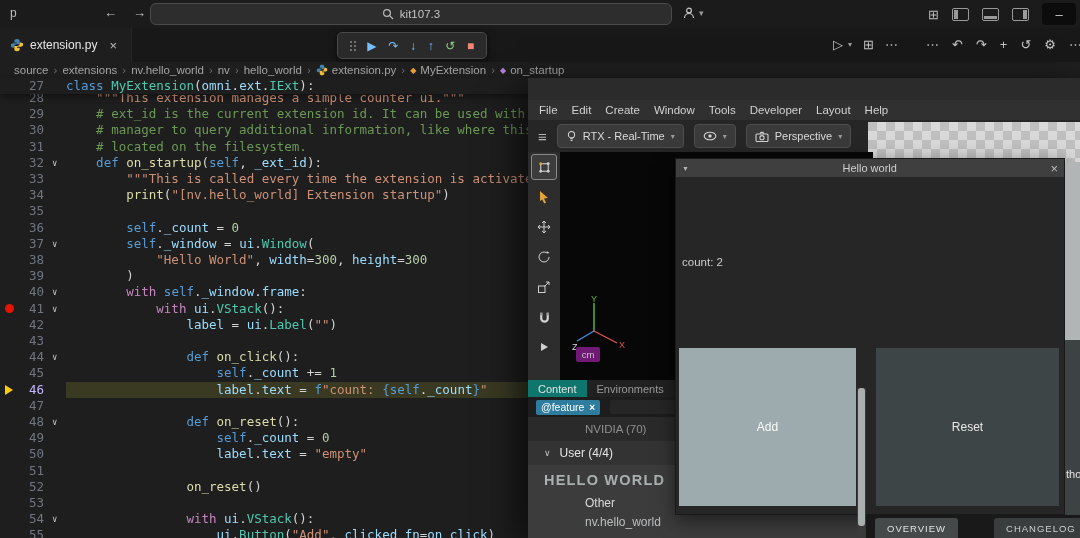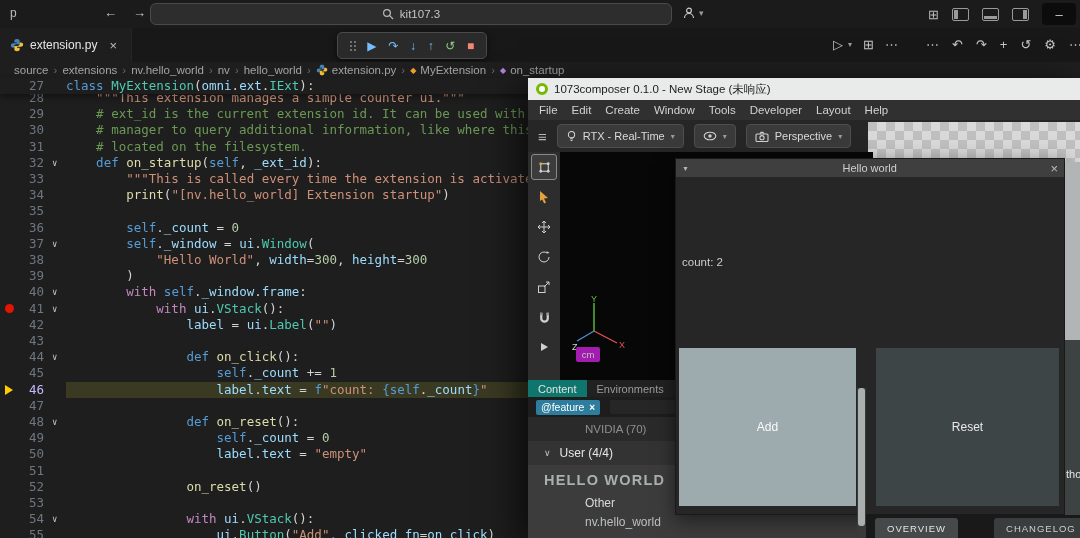--- a/index.html
+++ b/index.html
@@ -59,21 +59,21 @@
   .c-toolbar{position:absolute;top:42px;left:0;right:0;height:32px;background:#262626;display:flex;align-items:center;gap:10px;padding-left:10px;}
   .hamb{color:#b5b5b5;font-size:15px;}
   .pill{height:22px;background:#3a3a3a;border:1px solid #4e4e4e;border-radius:4px;display:flex;align-items:center;gap:6px;padding:0 8px;color:#dadada;font-size:11px;}
   .pill .chv{font-size:8px;color:#9a9a9a;}
   .checker{position:absolute;left:340px;top:44px;width:212px;height:40px;background-image:repeating-conic-gradient(#d9d9d9 0% 25%, #bfbfbf 0% 50%);background-size:18px 18px;}
   .tool-col{position:absolute;left:0;top:74px;width:32px;height:228px;background:#2d2d2d;display:flex;flex-direction:column;align-items:center;padding-top:2px;gap:4px;box-sizing:border-box;}
   .tool{width:26px;height:26px;display:flex;align-items:center;justify-content:center;border-radius:3px;flex:none;}
   .tool.sel{border:1px solid #8a8a8a;background:#3c3c3c;box-sizing:border-box;}
   .viewport{position:absolute;left:32px;top:74px;width:313px;height:228px;background:#070707;}
   .gizmo{position:absolute;left:12px;top:143px;}
-  .unit-chip{position:absolute;left:16px;top:195px;width:24px;height:15px;background:#a21caf;border-radius:2px;color:#c5c5c5;font-size:9.5px;display:flex;align-items:center;justify-content:center;}
+  .unit-chip{position:absolute;left:16px;top:195px;width:24px;height:15px;background:#701a75;border-radius:2px;color:#c5c5c5;font-size:9.5px;display:flex;align-items:center;justify-content:center;}
   .hello{position:absolute;left:147px;top:80px;width:390px;height:357px;background:#262626;z-index:5;border:1px solid #191919;box-sizing:border-box;box-shadow:0 5px 18px rgba(0,0,0,.5);}
   .hello-head{height:18px;background:#3f3f3f;display:flex;align-items:center;padding:0 6px;color:#cfcfcf;font-size:11px;}
   .hello-collapse{font-size:7px;color:#b5b5b5;}
   .hello-title{flex:1;text-align:center;}
   .hello-close{font-size:13px;color:#bdbdbd;}
   .count-label{position:absolute;left:6px;top:97px;color:#cccccc;font-size:11.5px;}
   .btn-add{position:absolute;left:3px;top:189px;width:177px;height:158px;background:#9dabae;color:#fafafa;font-size:12px;display:flex;align-items:center;justify-content:center;}
   .btn-reset{position:absolute;left:200px;top:189px;width:183px;height:158px;background:#3e4547;color:#e8e8e8;font-size:12px;display:flex;align-items:center;justify-content:center;}
   .content-panel{position:absolute;left:0;top:302px;width:338px;height:158px;background:#2b2b2b;z-index:1;}
   .cp-tabs{height:17px;background:#212121;display:flex;font-size:11px;}
@@ -246,24 +246,20 @@
         <div class="code-row" style="top: 384.6px;"><span class="margin"></span><span class="lnum">51</span><span class="fold"></span><span class="ltext"></span></div>
         <div class="code-row" style="top: 400.8px;"><span class="margin"></span><span class="lnum">52</span><span class="fold"></span><span class="ltext"><span class="tk ">                </span><span class="tk fn">on_reset</span><span class="tk ">()</span></span></div>
         <div class="code-row" style="top: 417px;"><span class="margin"></span><span class="lnum">53</span><span class="fold"></span><span class="ltext"></span></div>
         <div class="code-row" style="top: 433.2px;"><span class="margin"></span><span class="lnum">54</span><span class="fold">∨</span><span class="ltext"><span class="tk ">                </span><span class="tk ctrl">with</span><span class="tk "> </span><span class="tk var">ui</span><span class="tk ">.</span><span class="tk cls">VStack</span><span class="tk ">():</span></span></div>
         <div class="code-row" style="top: 449.4px;"><span class="margin"></span><span class="lnum">55</span><span class="fold"></span><span class="ltext"><span class="tk ">                    </span><span class="tk var">ui</span><span class="tk ">.</span><span class="tk cls">Button</span><span class="tk ">(</span><span class="tk str">"Add"</span><span class="tk ">, </span><span class="tk var">clicked_fn</span><span class="tk ">=</span><span class="tk var">on_click</span><span class="tk ">)</span></span></div>
       </div>
     <div class="sticky-row"><span class="margin"></span><span class="lnum">27</span><span class="fold"></span><span class="ltext"><span class="tk kw">class</span><span class="tk "> </span><span class="tk cls">MyExtension</span><span class="tk ">(</span><span class="tk var">omni</span><span class="tk ">.</span><span class="tk var">ext</span><span class="tk ">.</span><span class="tk cls">IExt</span><span class="tk ">):</span></span></div>
   </div>
 
   <div class="composer">
-    <div class="c-title">
-      <span class="nv-logo"></span>
-      <span>1073composer 0.1.0 - New Stage (未响应)</span>
-    </div>
     <div class="c-menu">
         <span class="menu-item">File</span>
         <span class="menu-item">Edit</span>
         <span class="menu-item">Create</span>
         <span class="menu-item">Window</span>
         <span class="menu-item">Tools</span>
         <span class="menu-item">Developer</span>
         <span class="menu-item">Layout</span>
         <span class="menu-item">Help</span>
       </div>

